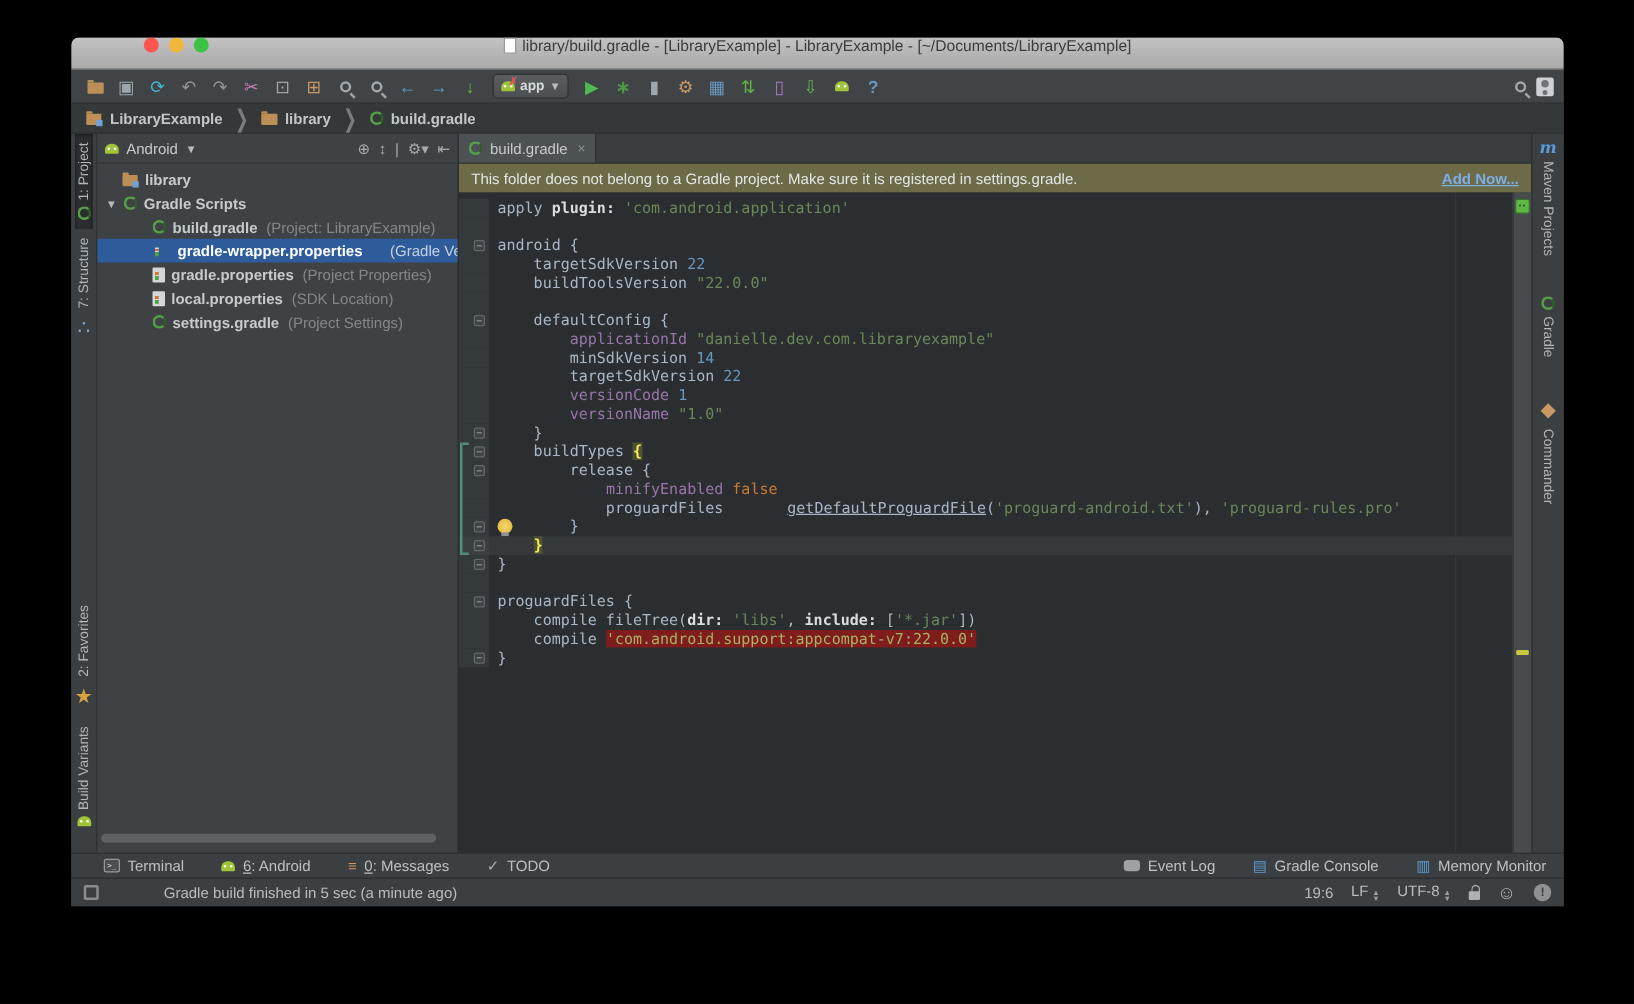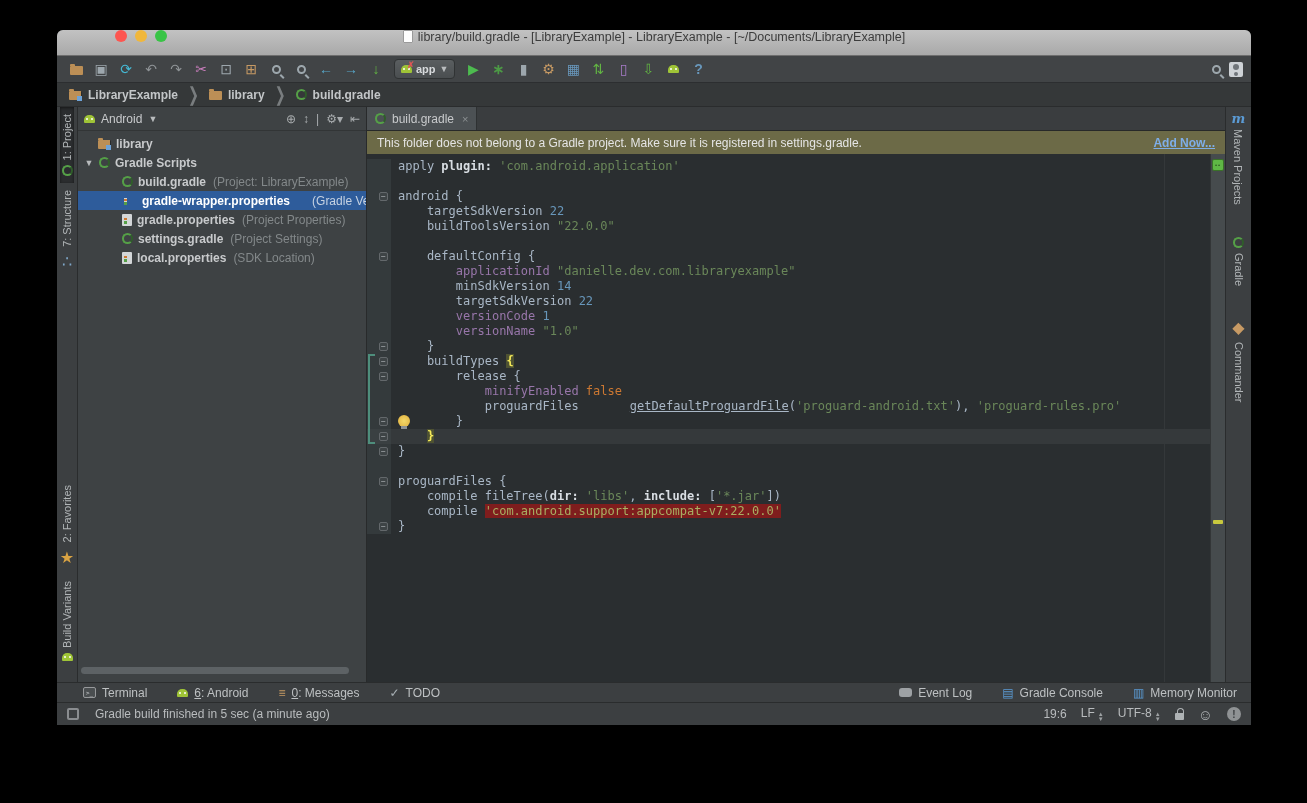--- a/index.html
+++ b/index.html
@@ -124,21 +124,21 @@
     border-bottom:none;border-radius:4px 4px 0 0;}
   .excl-ic{width:14px;height:14px;border-radius:50%;background:#8f9294;color:#3c3f41;font-size:10px;font-weight:bold;
     display:flex;align-items:center;justify-content:center;}
   
   .bottombar{height:20px;background:#3c3f41;border-top:1px solid #2a2c2d;display:flex;align-items:center;
     padding:0 14px 0 26px;gap:30px;font-size:12px;color:#bdc0c2;flex:0 0 20px;}
   .bb-item{display:flex;align-items:center;gap:6px;cursor:default;}
   .bb-item .u{text-decoration:underline;}
   .bb-right{margin-left:auto;display:flex;gap:30px;}
   .statusbar{height:23px;background:#3c3f41;border-top:1px solid #2a2c2d;display:flex;align-items:center;
-    padding:0 10px;font-size:12px;color:#b9bcbe;flex:0 0 23px;}
+    padding:0 10px;font-size:12px;color:#b9bcbe;flex:0 0 23px;gap:36px;}
   .sq-ic{width:12px;height:12px;border:2px solid #8a8d90;border-radius:2px;display:inline-block;margin-right:16px;}
   .sb-right{margin-left:auto;display:flex;align-items:center;gap:14px;}
   .spin{display:inline-flex;flex-direction:column;font-size:6px;color:#9da1a3;line-height:5px;margin-left:3px;vertical-align:1px;}
 </style>
 </head>
 <body>
 
 <div id="window">
 
   <div class="titlebar">
@@ -310,28 +310,28 @@
             <span class="props-ic"></span>
             <span class="name">gradle-wrapper.properties</span>
             <span class="suffix">(Gradle Ver</span>
           </div>
           <div class="trow" style="padding-left: 44px;">
             <span class="props-ic"></span>
             <span class="name">gradle.properties</span>
             <span class="suffix">(Project Properties)</span>
           </div>
           <div class="trow" style="padding-left: 44px;">
+            <span class="props-ic"></span>
+            <span class="name">local.properties</span>
+            <span class="suffix">(SDK Location)</span>
+          </div>
+          <div class="trow" style="padding-left: 44px;">
             <span class="gradle-ic"></span>
             <span class="name">settings.gradle</span>
             <span class="suffix">(Project Settings)</span>
-          </div>
-          <div class="trow" style="padding-left: 44px;">
-            <span class="props-ic"></span>
-            <span class="name">local.properties</span>
-            <span class="suffix">(SDK Location)</span>
           </div>
         </div>
       <div class="hscroll"></div>
     </div>
 
     <div class="editor">
       <div class="tabstrip">
         <div class="etab">
           <span class="gradle-ic"></span>
           <span>build.gradle</span>

